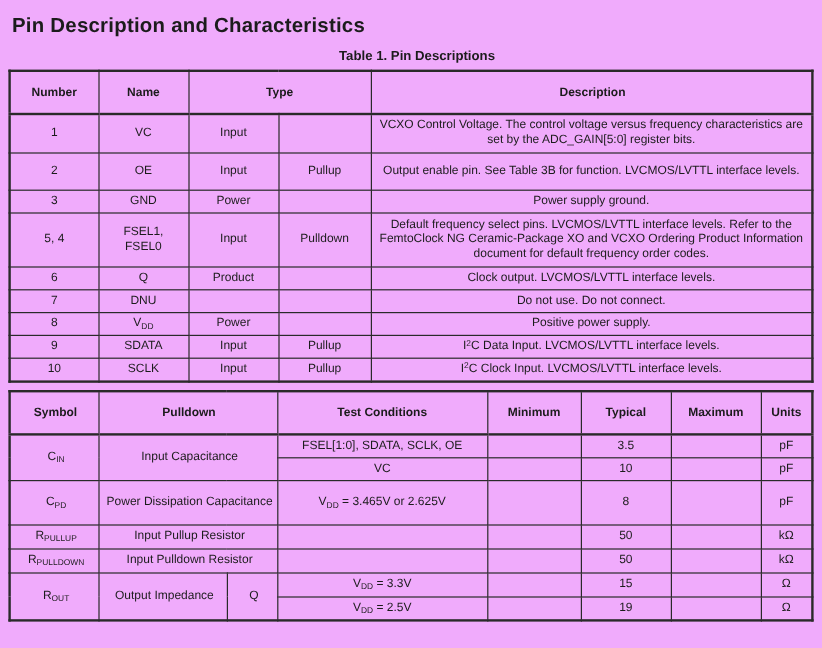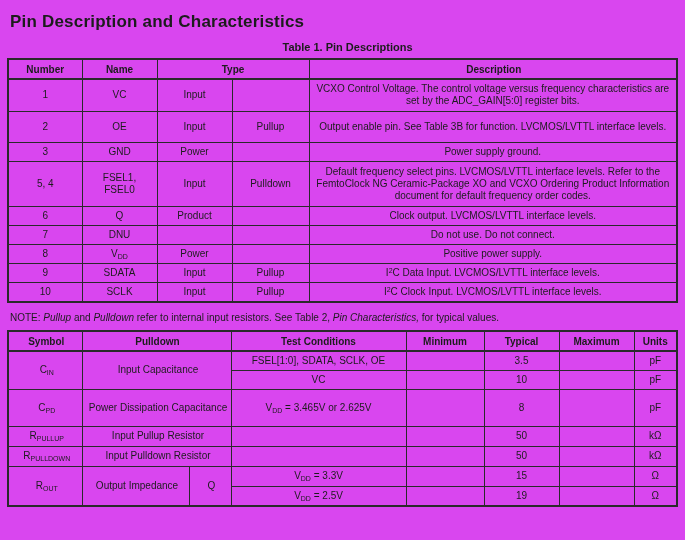--- a/index.html
+++ b/index.html
@@ -1,21 +1,21 @@
 <!DOCTYPE html>
 <html><head>
 <meta charset="utf-8">
 <style>
   * { margin: 0; padding: 0; box-sizing: border-box; }
   html, body { background: #fff; }
   .page {
     position: relative;
     width: 685px;
     height: 540px;
-    background: #d946ef;
+    background: #f0abfc;
     overflow: hidden;
     font-family: "Liberation Sans", sans-serif;
     color: #1c1c1c;
   }
   .content { padding: 12px 0 0 7px; }
   h1.title {
     margin-left: 3px;
     font-size: 17px;
     font-weight: bold;
     line-height: 19px;
@@ -40,21 +40,21 @@
     color: #1c1c1c;
   }
   table.dt2 { margin-top: 6px; }
   table.dt, table.dt td, table.dt th { border: 1px solid #2a2a2a; }
   table.dt { border-width: 2px; }
   table.dt thead th { border-bottom-width: 2px; }
   table.dt th {
     font-weight: bold;
     text-align: center;
     vertical-align: middle;
-    height: 20px;
+    height: 36px;
     padding: 0 4px;
   }
   table.dt td {
     text-align: center;
     vertical-align: middle;
     padding: 0 3px;
     line-height: 12px;
   }
   table.dt th.left, table.dt td.left { text-align: center; padding-left: 6px; }
   td.desc {
@@ -162,21 +162,20 @@
         <tr class="rh20">
           <td>10</td>
           <td>SCLK</td>
           <td>Input</td>
           <td>Pullup</td>
           <td class="desc"><span>I</span><sup class="sp">2</sup><span>C Clock Input. LVCMOS/LVTTL interface levels.</span></td>
         </tr>
       </tbody>
     </table>
 
-    <p class="note"><span>NOTE: </span><span class="it">Pullup</span><span> and </span><span class="it">Pulldown</span><span> refer to internal input resistors. See Table 2, </span><span class="it">Pin Characteristics,</span><span> for typical values.</span></p>
 
 
     <table class="dt dt2">
       <colgroup>
         <col style="width:74px">
           <col style="width:107px">
           <col style="width:42px">
           <col style="width:175px">
           <col style="width:78px">
           <col style="width:75px">

